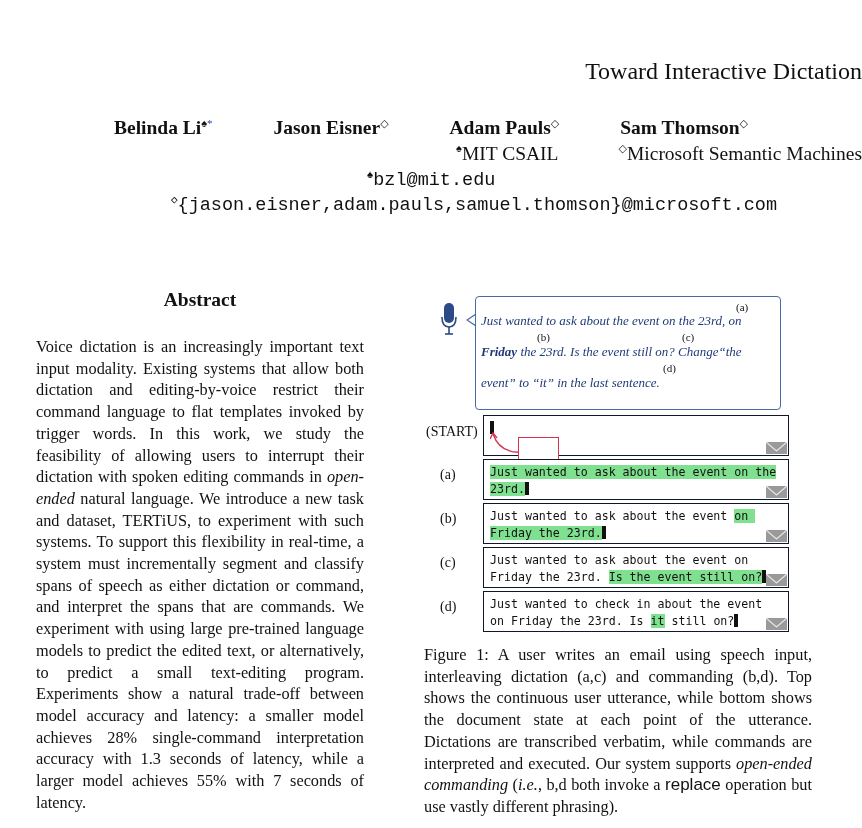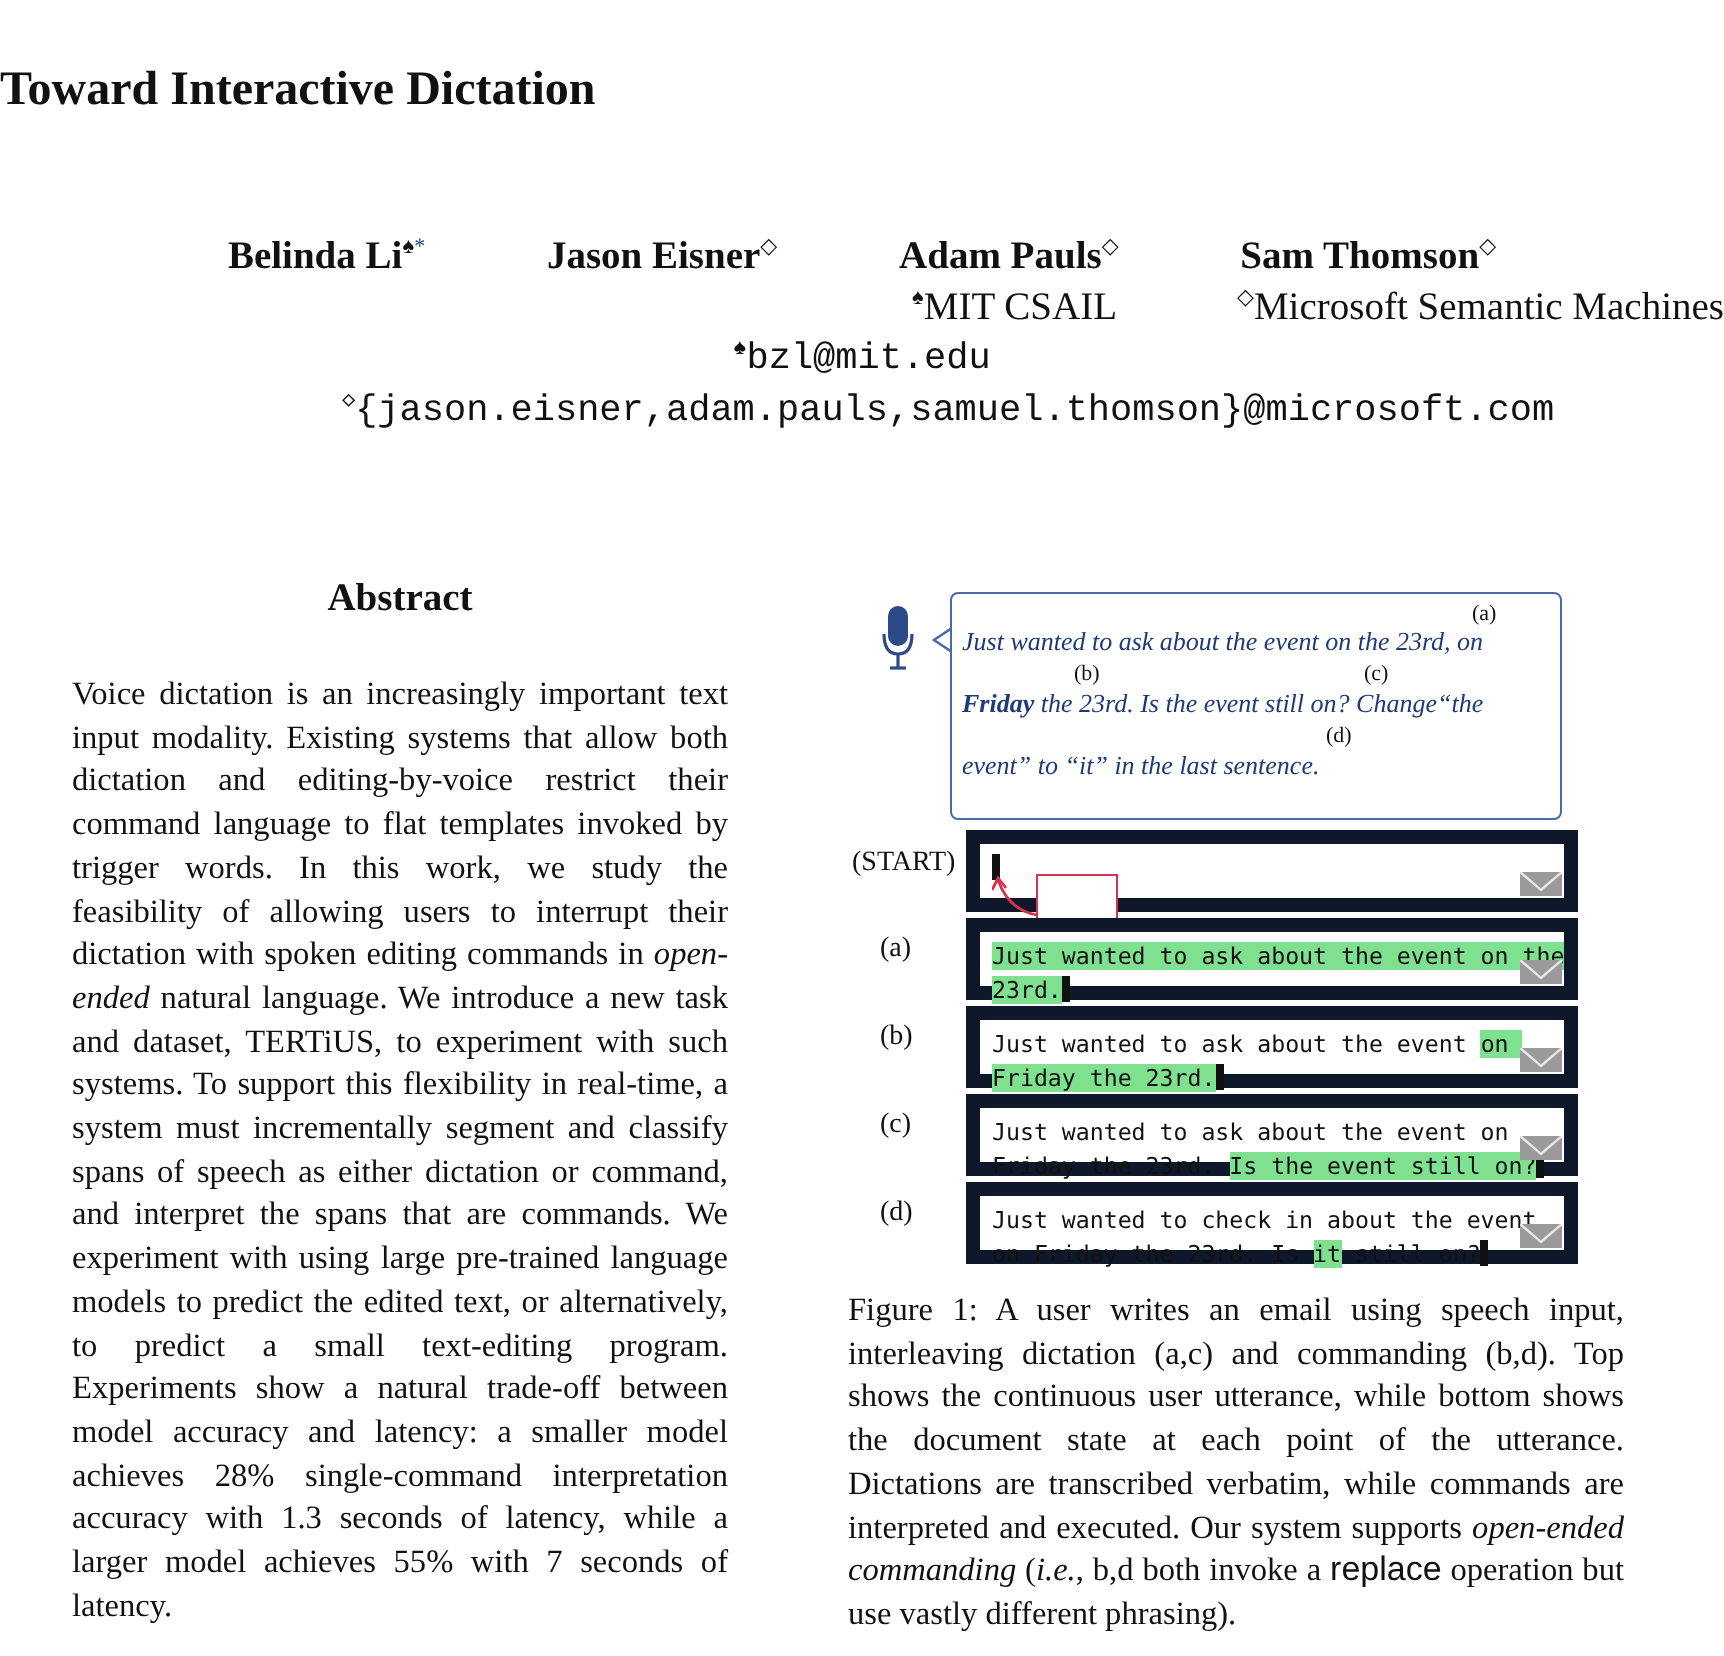--- a/index.html
+++ b/index.html
@@ -1,17 +1,17 @@
 <!DOCTYPE html>
 <html><head>
 <meta charset="utf-8">
 <style>
   html, body { margin:0; padding:0; background:#ffffff; }
   body { width:862px; height:828px; position:relative; overflow:hidden; font-family:"Liberation Serif", serif; color:#111; }
-  .title { position:absolute; top:32px; left:0; width:862px; text-align:left; font-size:24px; font-weight:bold; }
+  .title { position:absolute; top:58px; left:0; width:862px; text-align:right; font-size:24px; font-weight:normal; }
   .authors { position:absolute; top:116px; left:0; width:862px; text-align:center; font-size:19.5px; font-weight:bold; }
   .authors span.a { margin:0 28px; }
   .authors sup { font-size:11px; font-weight:normal; }
   .star { color:#2a3f9c; }
   .affil { position:absolute; top:142px; left:0; width:862px; text-align:right; font-size:19.5px; }
   .affil .sep { display:inline-block; width:60px; }
   .affil sup, .email sup { font-size:11px; }
   .email { position:absolute; left:0; width:862px; text-align:center; font-family:"Liberation Mono", monospace; font-size:18.5px; }
   .email1 { top:169px; }
   .email2 { top:193px;padding-left:43px; }
@@ -19,21 +19,21 @@
   .abs-body { position:absolute; top:336px; left:36px; width:328px; font-size:16.3px; line-height:21.7px; text-align:justify; hyphens:auto; }
   .abs-body i { font-style:italic; }
 
   
   .mic { position:absolute; left:441px; top:303px; width:16px; height:34px; }
   .bubble { position:absolute; left:475px; top:296px; width:306px; height:114px; border:1.5px solid #4a6aa6; border-radius:4px; box-sizing:border-box; }
   .bubble-tail { position:absolute; left:466px; top:313px; width:10px; height:14px; }
   .utt { position:absolute; left:481px; color:#1f3a78; font-style:italic; font-size:13px; white-space:nowrap; }
   .utt b { font-weight:bold; }
   .lbl-small { position:absolute; font-size:11px; color:#111; }
-  .state-box { position:absolute; left:483px; width:306px; border:7px solid #0f172a; box-sizing:border-box; background:#fff; }
+  .state-box { position:absolute; left:483px; width:306px; border:1px solid #0f172a; box-sizing:border-box; background:#fff; }
   .state-label { position:absolute; font-size:14px; color:#111; }
   .state-text { position:absolute; left:6px; top:4px; font-family:"DejaVu Sans Mono", monospace; font-size:11.6px; line-height:16.5px; white-space:pre; color:#111; }
   .hl { background:#7fe08f; }
   .caret { display:inline-block; width:4px; height:13px; background:#111; vertical-align:-2px; }
   .env-icon { position:absolute; right:1px; bottom:1px; width:21px; height:12px; background:#9a9a9a; }
   .env-icon svg { display:block; }
   .cursor-label { position:absolute; left:518px; top:437px; border:1px solid #d6334f; color:#b91c1c; font-size:13px; padding:16px 3px; line-height:15px; background:#fff; }
   .caption { position:absolute; top:644px; left:424px; width:388px; font-size:16.3px; line-height:21.7px; text-align:justify; }
   .caption .mono { font-family:Liberation Sans, sans-serif; font-size:17px; }
 </style>

